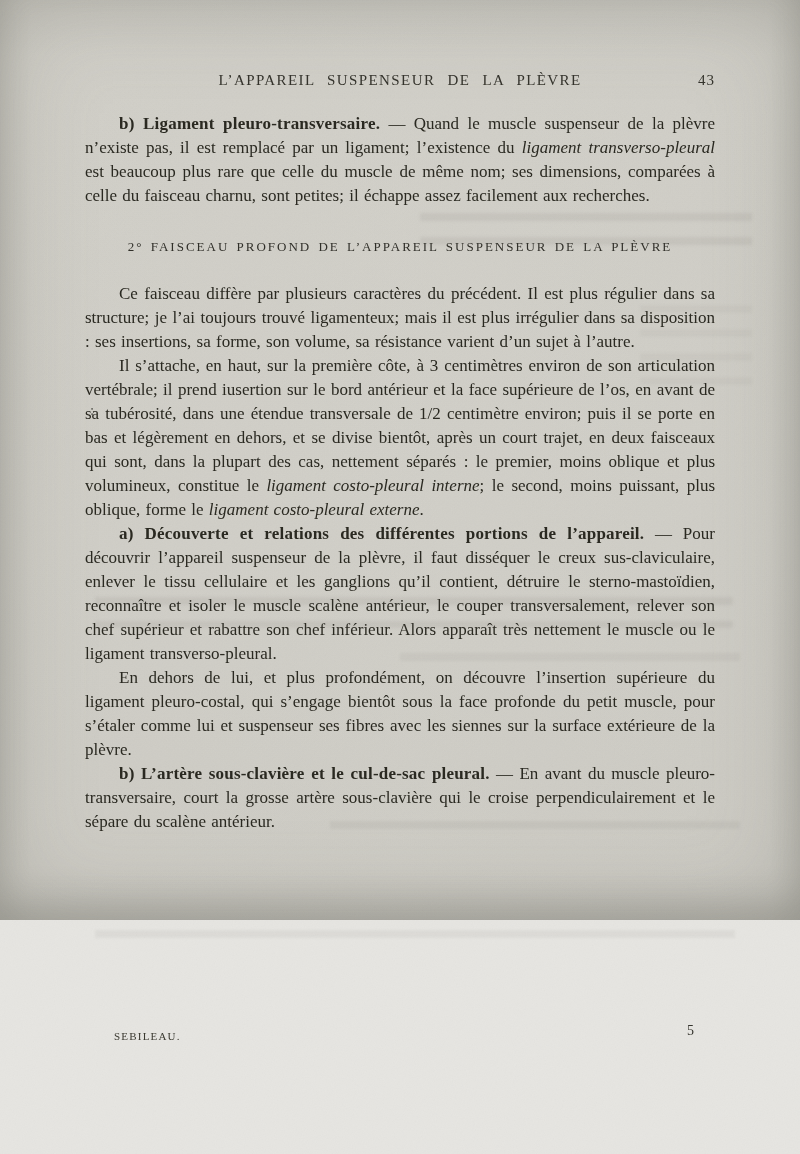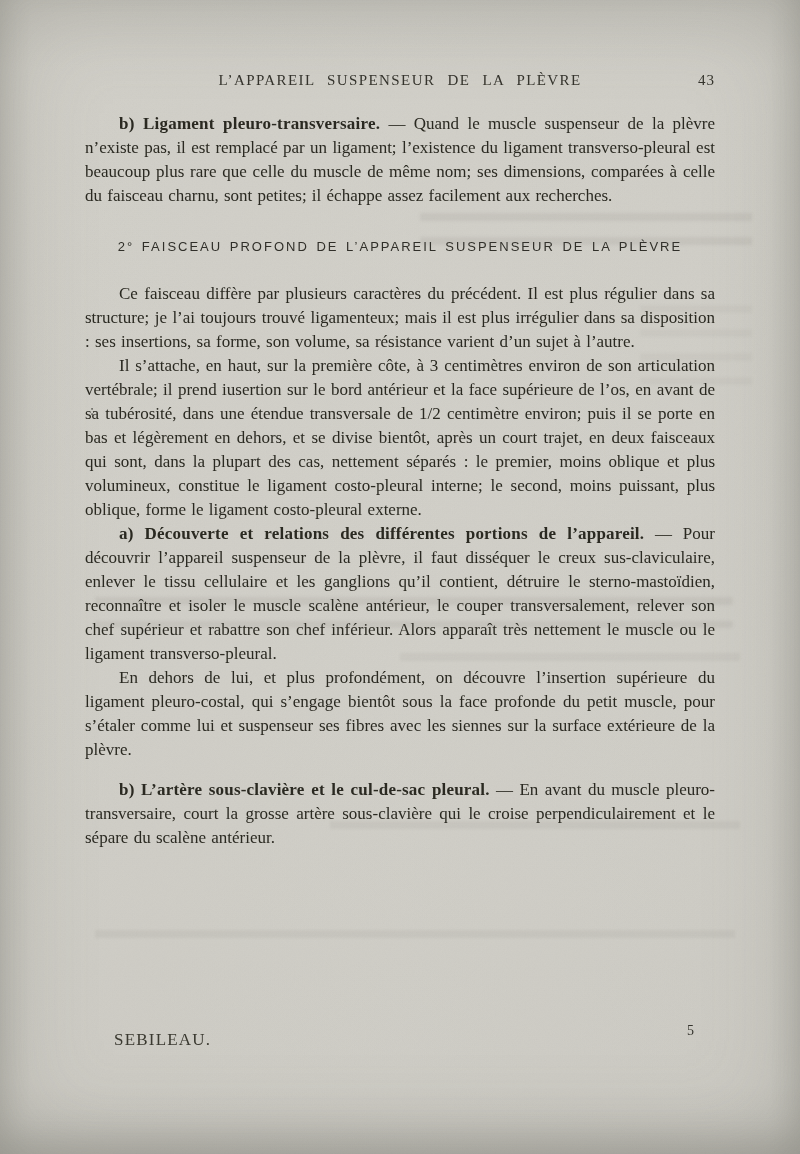--- a/index.html
+++ b/index.html
@@ -4,21 +4,21 @@
 <style>
   html, body { margin: 0; padding: 0; }
   body {
     width: 800px; height: 1154px;
     font-family: "Liberation Serif", serif;
     background: #e6e5e1;
     overflow: hidden;
   }
   .page {
     position: relative;
-    width: 800px; height: 1154px;
+    width: 800px; height: 920px;
     background:
       linear-gradient(90deg, #dfdeda 0%, #e6e5e1 4%, #e7e6e2 50%, #e5e4e0 96%, #dcdbd7 100%),
       linear-gradient(180deg, #e0dfdb 0%, #e7e6e2 6%, #e6e5e1 60%, #e3e2de 94%, #d8d7d3 100%);
     background-blend-mode: multiply;
     color: #29281f;
   }
   .noise { position: absolute; inset: 0; opacity: .05; pointer-events: none; }
   .vignette {
     position: absolute; inset: 0; pointer-events: none;
     box-shadow: inset 0 0 95px rgba(110,108,100,.30), inset 0 -16px 28px rgba(105,103,96,.22);
@@ -40,35 +40,35 @@
   .content {
     position: absolute; top: 112px; left: 85px; width: 630px;
   }
   .body-para {
     margin: 0;
     font-size: 17px; line-height: 24px;
     text-align: justify; text-indent: 34px;
     word-spacing: 1px;
     color: #2a2921;
   }
-  .body-para:last-child { margin-top: 16px; }
+  .body-para:last-child { }
   .seg-bold { font-weight: 700; letter-spacing: .2px; }
-  .seg-italic { }
+  .seg-italic { font-style: italic; }
   .section-heading {
     margin: 30px 10px 27px 10px;
     text-align: center;
-    font-family: Liberation Sans, sans-serif;
+    font-family: Liberation Serif, serif;
     font-size: 13px; line-height: 17px;
     letter-spacing: 2px; word-spacing: 2px;
     color: #302f29;
   }
 
   .footer-signature {
     position: absolute; left: 114px; top: 1030px;
-    font-size: 17px; letter-spacing: 1.2px; color: #3a3930; text-align: right;
+    font-size: 11px; letter-spacing: 1.2px; color: #3a3930; text-align: right;
   }
   .sheet-number {
     position: absolute; right: 106px; top: 1023px;
     font-size: 14px; color: #34332c;
   }
 
   .ink-mark {
     position: absolute; left: 90px; top: 402px;
     font-size: 15px; color: rgba(45,44,38,.72);
   }

